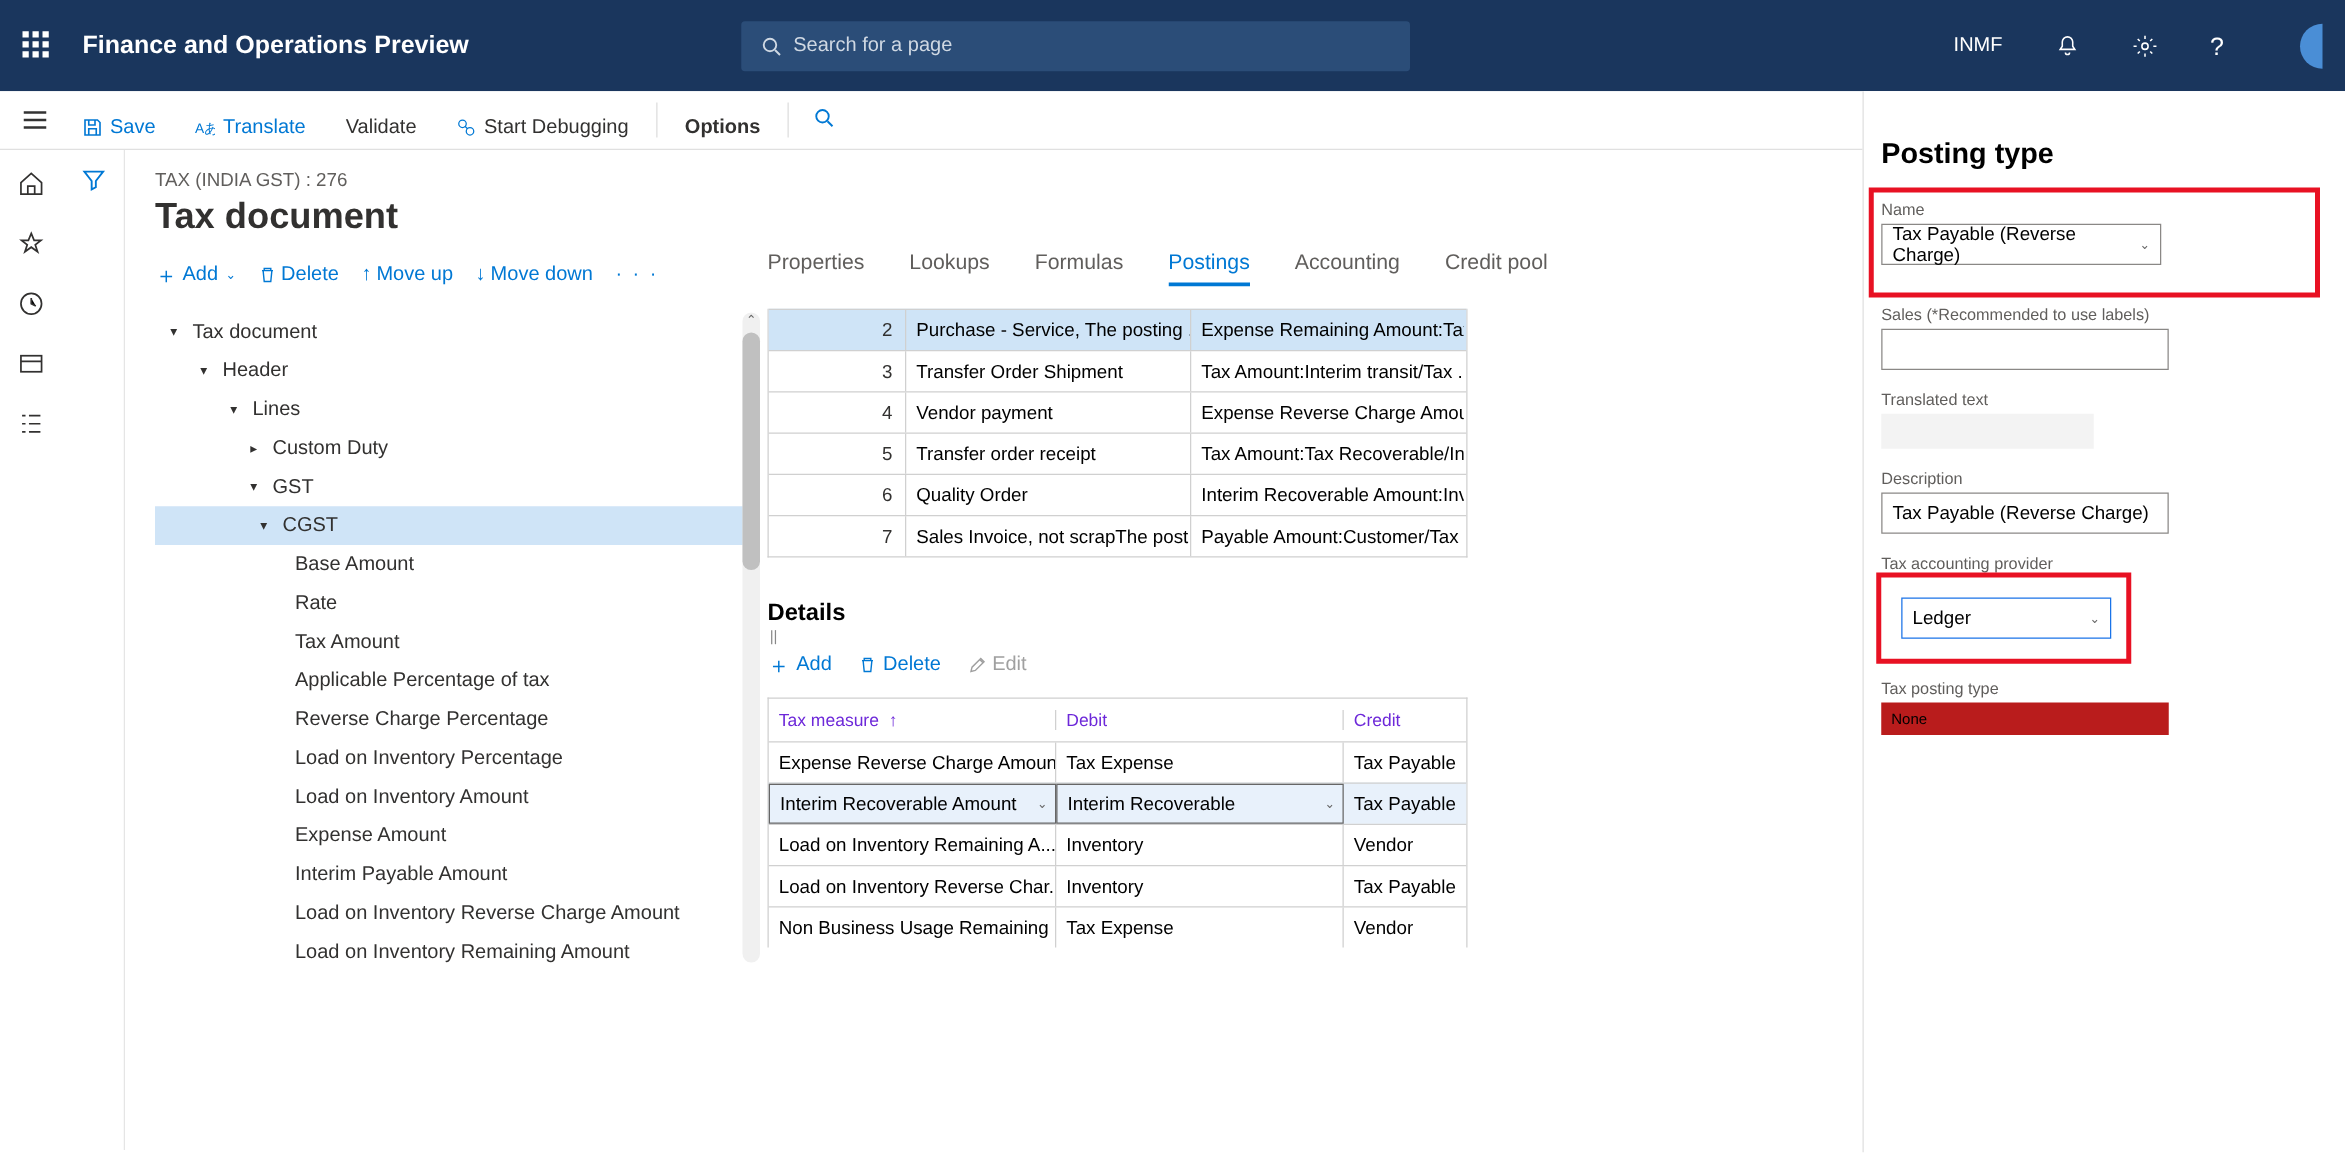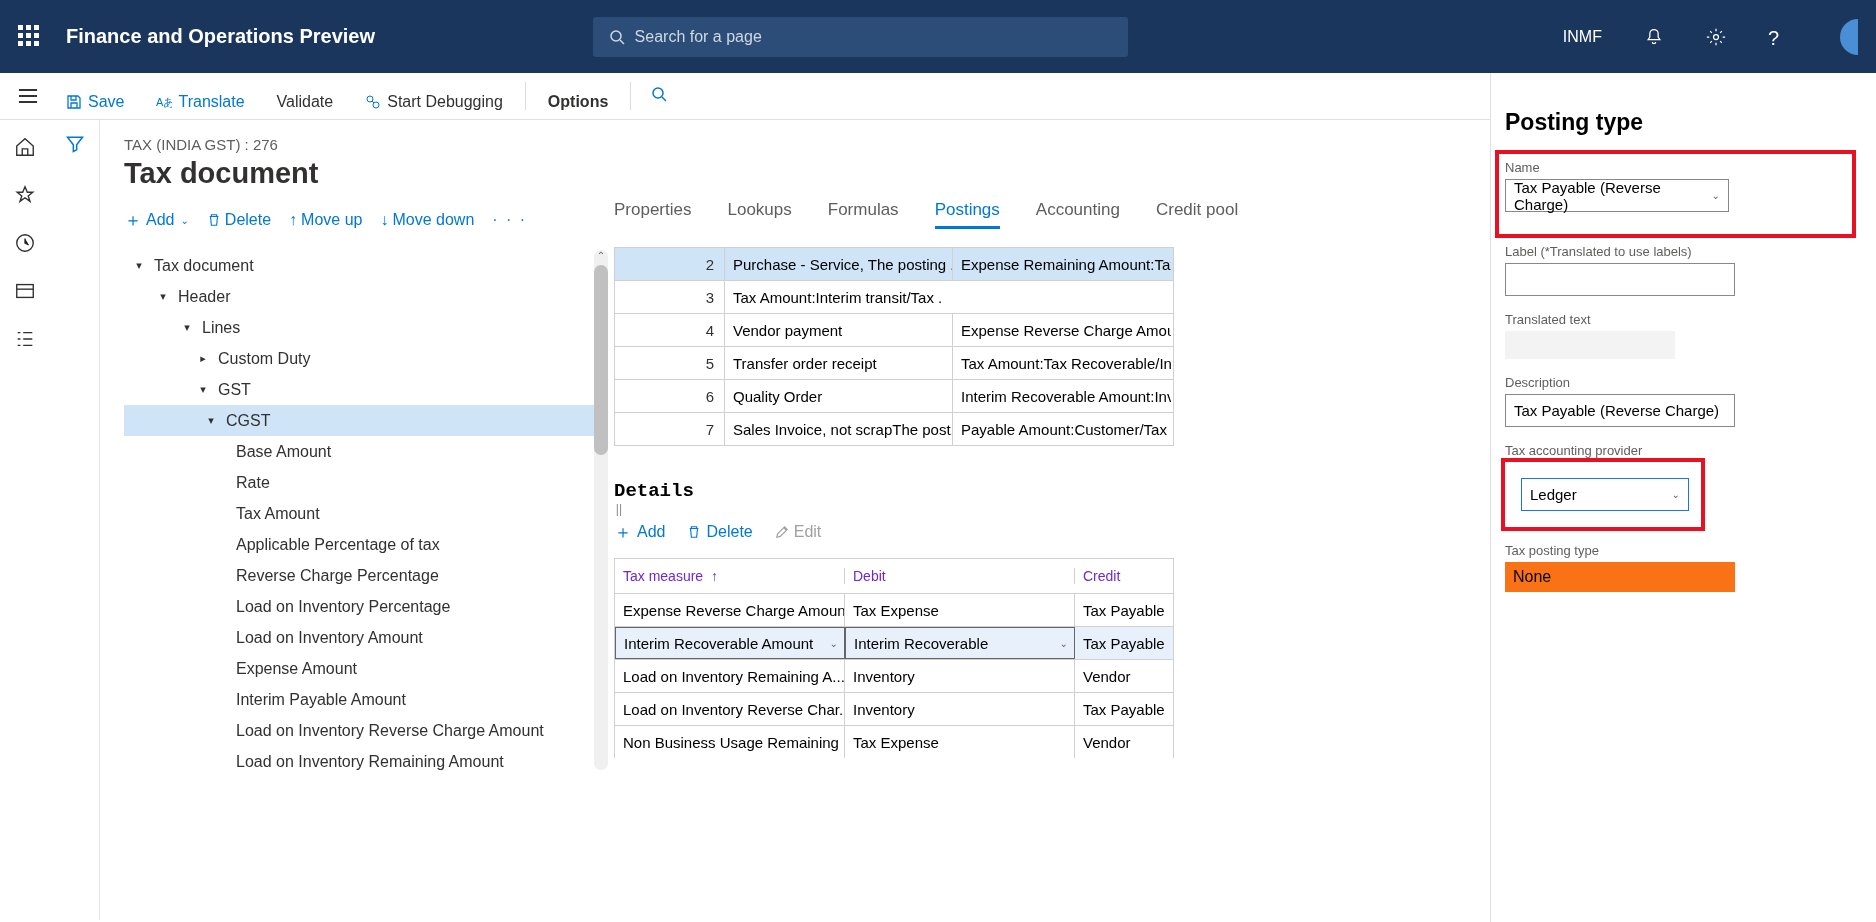--- a/index.html
+++ b/index.html
@@ -69,21 +69,21 @@
 .tabs .tab { cursor: pointer; padding-bottom: 6px; }
 .tabs .tab.active { color: #0078d4; border-bottom: 3px solid #0078d4; font-weight: 400; }
 
 .grid { border: 1px solid #d0d0d0; border-top: none; width: 560px; }
 .grid-row { display: flex; height: 33px; border-top: 1px solid #d0d0d0; font-size: 15px; }
 .grid-row.sel { background: #cfe4f7; }
 .cell-num { width: 110px; border-right: 1px solid #d0d0d0; text-align: right; padding-right: 10px; display: flex; align-items: center; justify-content: flex-end; color: #323130;}
 .cell-a { width: 228px; border-right: 1px solid #d0d0d0; padding: 0 8px; display: flex; align-items: center; overflow: hidden; white-space: nowrap; text-overflow: ellipsis; }
 .cell-b { width: 218px; padding: 0 8px; display: flex; align-items: center; overflow: hidden; white-space: nowrap; text-overflow: ellipsis; }
 
-.details-hdr { font-size: 19px; font-weight: 600; margin: 34px 0 18px 0; font-family: Liberation Mono, monospace; }
+.details-hdr { font-size: 19px; font-weight: 600; margin: 34px 0 18px 0; }
 .details-actions { display: flex; gap: 22px; font-size: 16px; margin-bottom: 14px; }
 .details-actions .a { display: flex; align-items: center; gap: 5px; cursor: pointer; }
 .details-actions .a.blue { color: #0078d4; }
 .details-actions .a.grey { color: #a0a0a0; }
 
 .grid2 { border: 1px solid #d0d0d0; border-bottom: none; width: 560px; }
 .g2-head { display: flex; height: 34px; font-size: 14px; color: #6d28d9; align-items: center; }
 .g2-row { display: flex; height: 33px; border-top: 1px solid #d0d0d0; font-size: 15px; }
 .g2-row.sel { background: #e8f1fb; }
 .g2-c1 { width: 230px; border-right: 1px solid #d0d0d0; padding: 0 8px; display: flex; align-items: center; overflow: hidden; white-space: nowrap; text-overflow: ellipsis; position: relative;}
@@ -92,21 +92,21 @@
 .dd { position: absolute; right: 6px; font-size: 10px; color: #666; }
 
 
 .sidepanel { position: absolute; right: 0; top: 73px; width: 386px; bottom: 0; background: #fff; border-left: 1px solid #e0e0e0; padding: 36px 30px 0 14px; }
 .sidepanel h2 { font-size: 23px; font-weight: 600; margin-bottom: 24px; }
 .sp-group { margin-bottom: 16px; }
 .sp-label { font-size: 13px; color: #605e5c; margin-bottom: 4px; display: block; }
 .sp-input { width: 230px; height: 33px; border: 1px solid #8a8886; padding: 0 8px; font-size: 15px; display: flex; align-items: center; justify-content: space-between; background: #fff; }
 .sp-input.ro { border: 1px solid #d0d0d0; background: #f8f8f8; }
 .sp-input .chev { font-size: 10px; color: #666; }
-.sp-display { font-size: 16px; padding: 6px 8px; background: #f97316; width: 230px; }
+.sp-display { font-size: 12px; padding: 6px 8px; background: #b91c1c; width: 230px; }
 .redbox { outline: 4px solid #e81123; padding: 6px; margin: -6px -6px 10px -6px; }
 .redbox .sp-input { width: 224px; }
 .redbox2 { outline: 4px solid #e81123; padding: 16px; width: 196px; margin-bottom: 14px; }
 .redbox2 .sp-input { width: 168px; border-color:#1a73e8; }
 
 svg { flex-shrink: 0; }
 </style>
 </head>
 <body>
 
@@ -319,20 +319,21 @@
     </div>
 
     <div class="grid">
       <div class="grid-row sel">
         <div class="cell-num">2</div>
         <div class="cell-a">Purchase - Service, The posting ...</div>
         <div class="cell-b">Expense Remaining Amount:Tax.</div>
       </div>
       <div class="grid-row">
         <div class="cell-num">3</div>
+        <div class="cell-a">Transfer Order Shipment</div>
         <div class="cell-b">Tax Amount:Interim transit/Tax ...</div>
       </div>
       <div class="grid-row">
         <div class="cell-num">4</div>
         <div class="cell-a">Vendor payment</div>
         <div class="cell-b">Expense Reverse Charge Amoun.</div>
       </div>
       <div class="grid-row">
         <div class="cell-num">5</div>
         <div class="cell-a">Transfer order receipt</div>
@@ -418,21 +419,21 @@
     <div class="sp-group">
       <label class="sp-label">Name</label>
       <div class="sp-input">
         <span>Tax Payable (Reverse Charge)</span>
         <span class="chev">⌄</span>
       </div>
     </div>
   </div>
 
   <div class="sp-group">
-    <label class="sp-label">Label (*Translated to use labels)</label>
+    <label class="sp-label">Sales (*Recommended to use labels)</label>
     <div class="sp-input">
         <span></span>
       </div>
   </div>
 
   <div class="sp-group">
     <label class="sp-label">Translated text</label>
     <div class="sp-input ro" style="border:none;background:#f3f3f3;width:170px;height:28px;">
         <span></span>
       </div>

